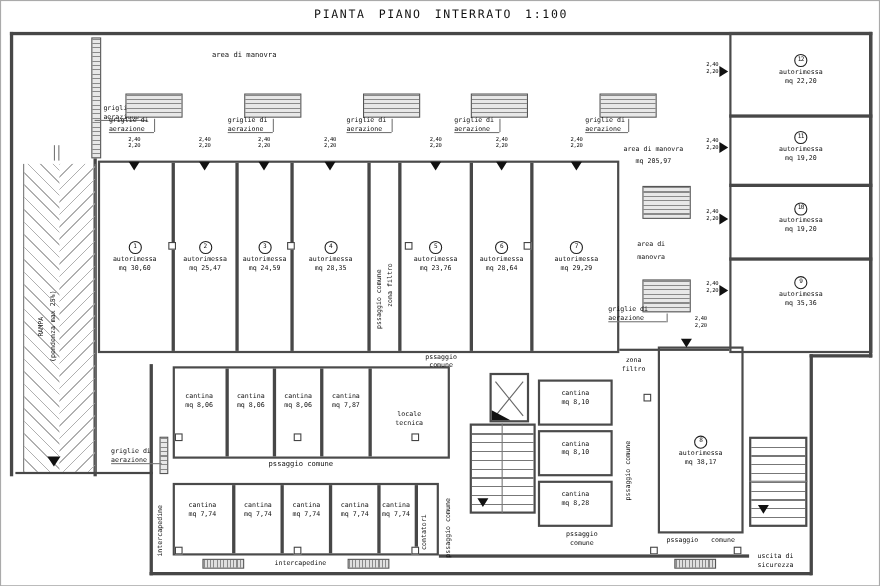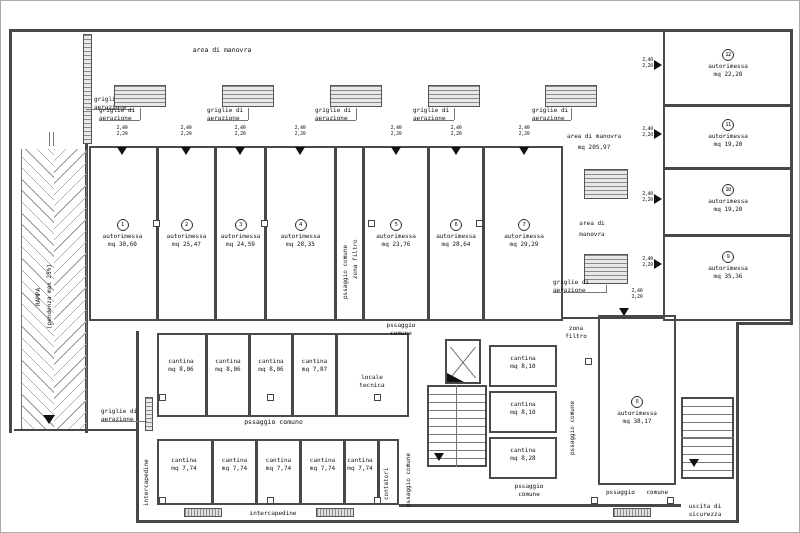--- a/index.html
+++ b/index.html
@@ -32,20 +32,21 @@
   .xbox .d1,.xbox .d2{position:absolute;left:-4px;top:50%;width:calc(100% + 8px);height:1px;background:#666;}
   .xbox .d1{transform:rotate(51deg);}
   .xbox .d2{transform:rotate(-51deg);}
   .wedge{position:absolute;width:0;height:0;border-bottom:9px solid #111;border-right:17px solid transparent;}
 </style>
 </head>
 <body>
 
 <div id="plan">
 
+  <div class="lbl" style="left:0;top:6px;width:800px;font-size:10.5px;letter-spacing:1.5px;word-spacing:4px;">PIANTA PIANO INTERRATO 1:100</div>
 
   <div class="w" style="left:8px;top:28px;width:784px;height:3px;"></div>
   <div class="w" style="left:8px;top:28px;width:3px;height:404px;"></div>
   <div class="w" style="left:789px;top:28px;width:3px;height:296px;"></div>
   <div class="w" style="left:735px;top:321px;width:57px;height:3px;"></div>
   <div class="w" style="left:735px;top:321px;width:3px;height:201px;"></div>
   <div class="w" style="left:135px;top:519px;width:602px;height:3px;"></div>
   <div class="w" style="left:135px;top:330px;width:3px;height:192px;"></div>
   <div class="w" style="left:13px;top:428px;width:125px;height:2px;"></div>
   <div class="w" style="left:84px;top:143px;width:3px;height:289px;"></div>

